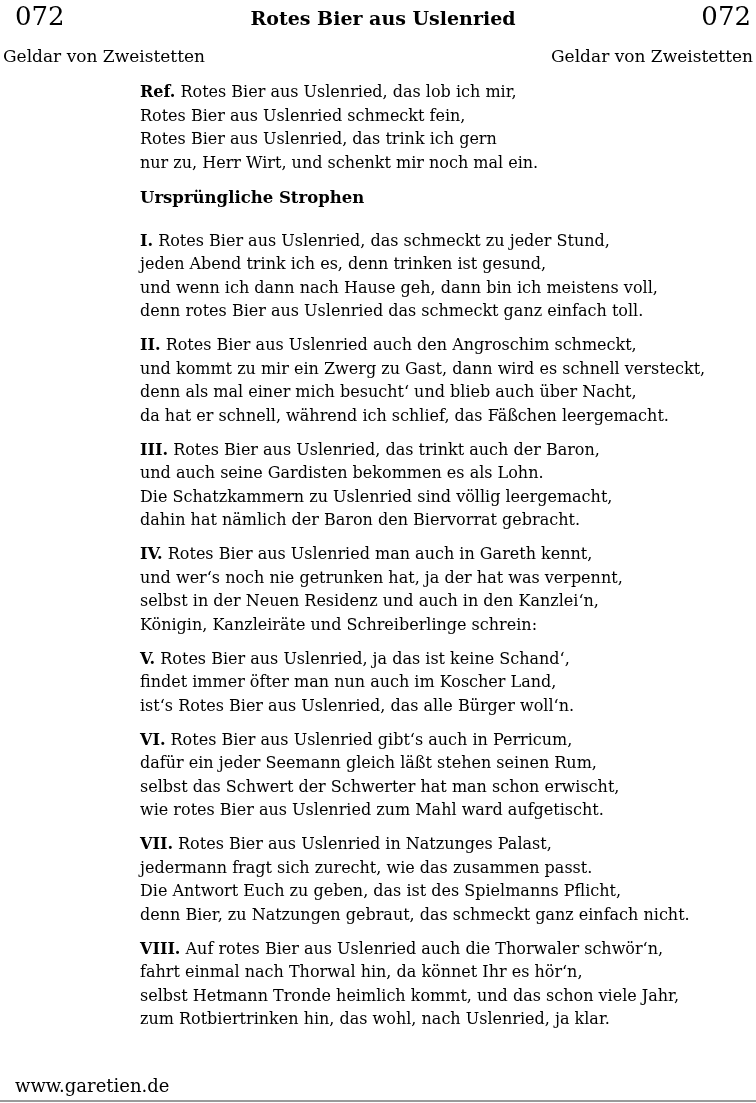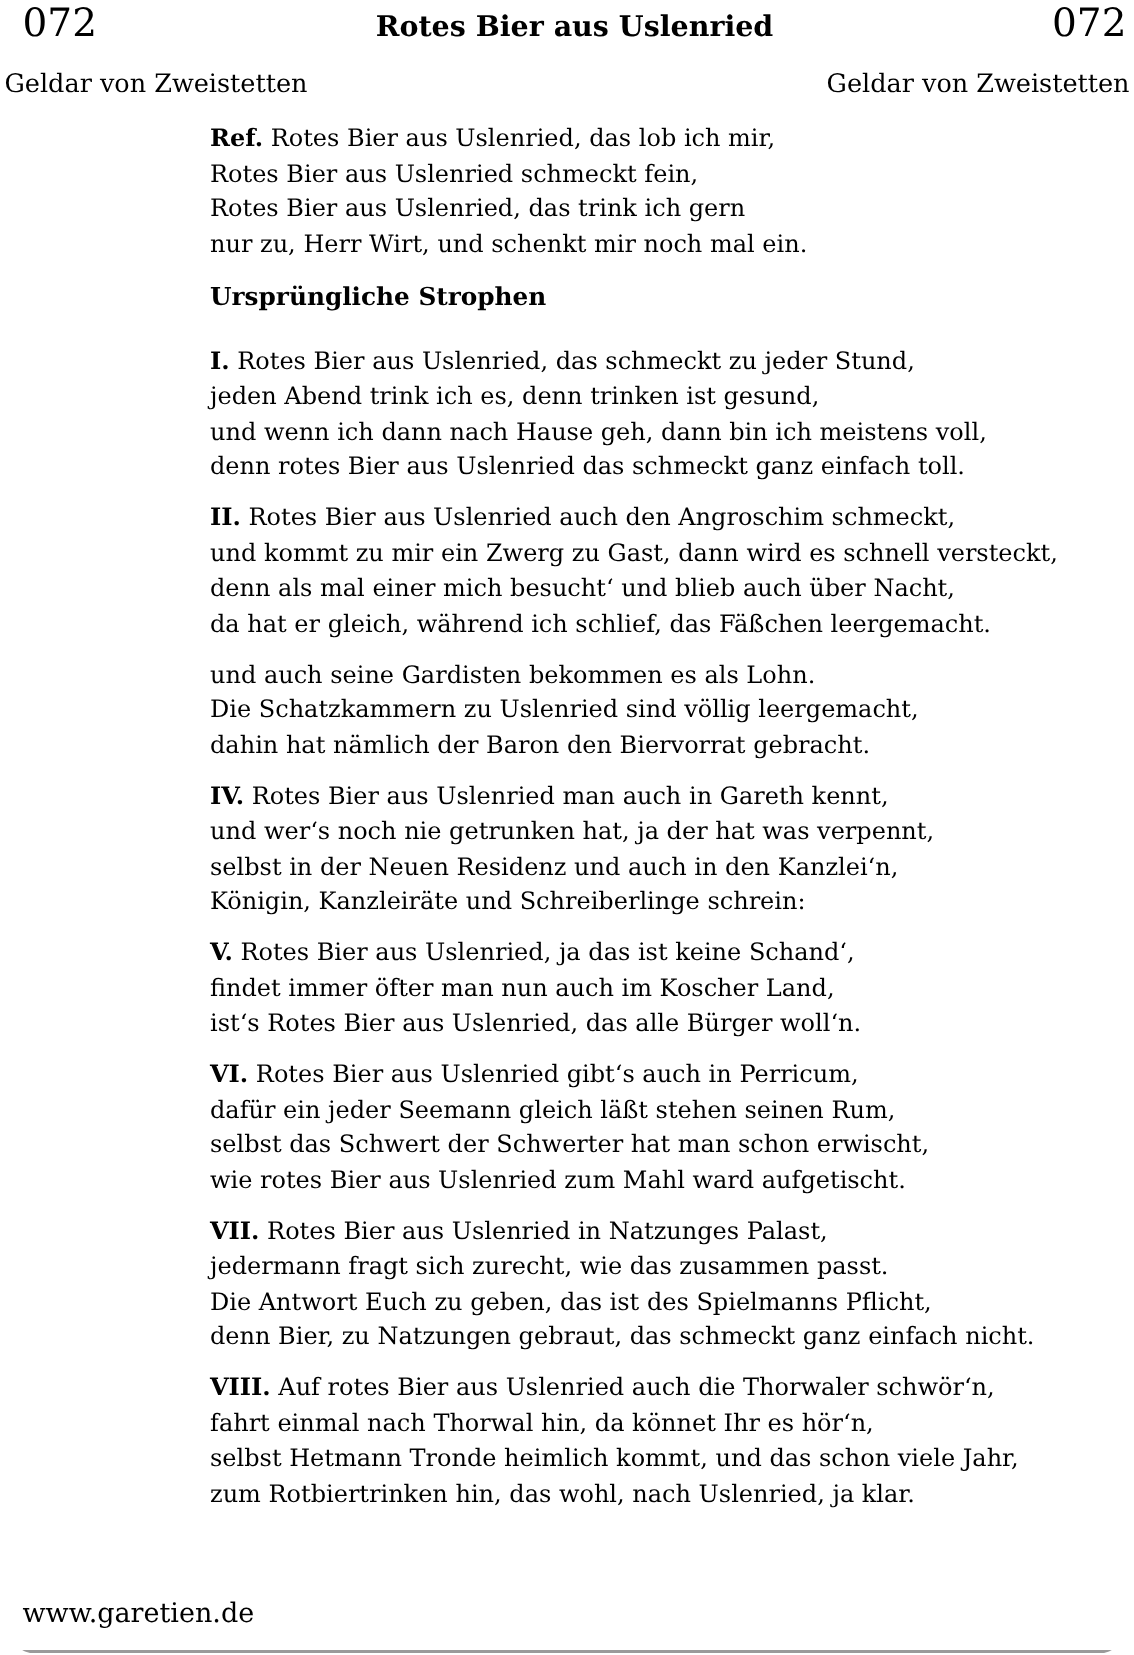--- a/index.html
+++ b/index.html
@@ -4,21 +4,20 @@
 <style>
   html, body { margin: 0; padding: 0; background: #ffffff; }
   .page {
     position: relative;
     width: 756px;
     height: 1103px;
     background: #ffffff;
     color: #000000;
     font-family: "DejaVu Serif", serif;
     overflow: hidden;
-    border-radius: 27px;
   }
   .header {
     display: flex;
     justify-content: space-between;
     align-items: baseline;
     padding: 1px 5px 0 15px;
   }
   .pagenum {
     font-size: 26px;
     line-height: 30px;
@@ -51,21 +50,21 @@
   .b { font-weight: bold; }
   .block { margin: 0 0 10.5px 0; }
   .heading {
     font-weight: bold;
     font-size: 16.5px;
     margin: 12px 0 19px 0;
   }
   .footer-url {
     position: absolute;
     left: 15px;
-    bottom: 17px;
+    bottom: 7px;
     font-size: 18px;
   }
   .footer-rule {
     position: absolute;
     left: 0;
     right: 0;
     bottom: 1px;
     height: 2px;
     background: #9a9a9a;
   }
@@ -101,24 +100,25 @@
       <div class="line"><span class="b">I.</span> <span>Rotes Bier aus Uslenried, das schmeckt zu jeder Stund,</span></div>
       <div class="line">jeden Abend trink ich es, denn trinken ist gesund,</div>
       <div class="line">und wenn ich dann nach Hause geh, dann bin ich meistens voll,</div>
       <div class="line">denn rotes Bier aus Uslenried das schmeckt ganz einfach toll.</div>
     </div>
 
     <div class="block">
       <div class="line"><span class="b">II.</span> <span>Rotes Bier aus Uslenried auch den Angroschim schmeckt,</span></div>
       <div class="line">und kommt zu mir ein Zwerg zu Gast, dann wird es schnell versteckt,</div>
       <div class="line">denn als mal einer mich besucht‘ und blieb auch über Nacht,</div>
-      <div class="line">da hat er gleich, während ich schlief, das Fäßchen leergemacht.</div>
+      <div class="line">da hat er schnell, während ich schlief, das Fäßchen leergemacht.</div>
     </div>
 
     <div class="block">
+      <div class="line"><span class="b">III.</span> <span>Rotes Bier aus Uslenried, das trinkt auch der Baron,</span></div>
       <div class="line">und auch seine Gardisten bekommen es als Lohn.</div>
       <div class="line">Die Schatzkammern zu Uslenried sind völlig leergemacht,</div>
       <div class="line">dahin hat nämlich der Baron den Biervorrat gebracht.</div>
     </div>
 
     <div class="block">
       <div class="line"><span class="b">IV.</span> <span>Rotes Bier aus Uslenried man auch in Gareth kennt,</span></div>
       <div class="line">und wer‘s noch nie getrunken hat, ja der hat was verpennt,</div>
       <div class="line">selbst in der Neuen Residenz und auch in den Kanzlei‘n,</div>
       <div class="line">Königin, Kanzleiräte und Schreiberlinge schrein:</div>

